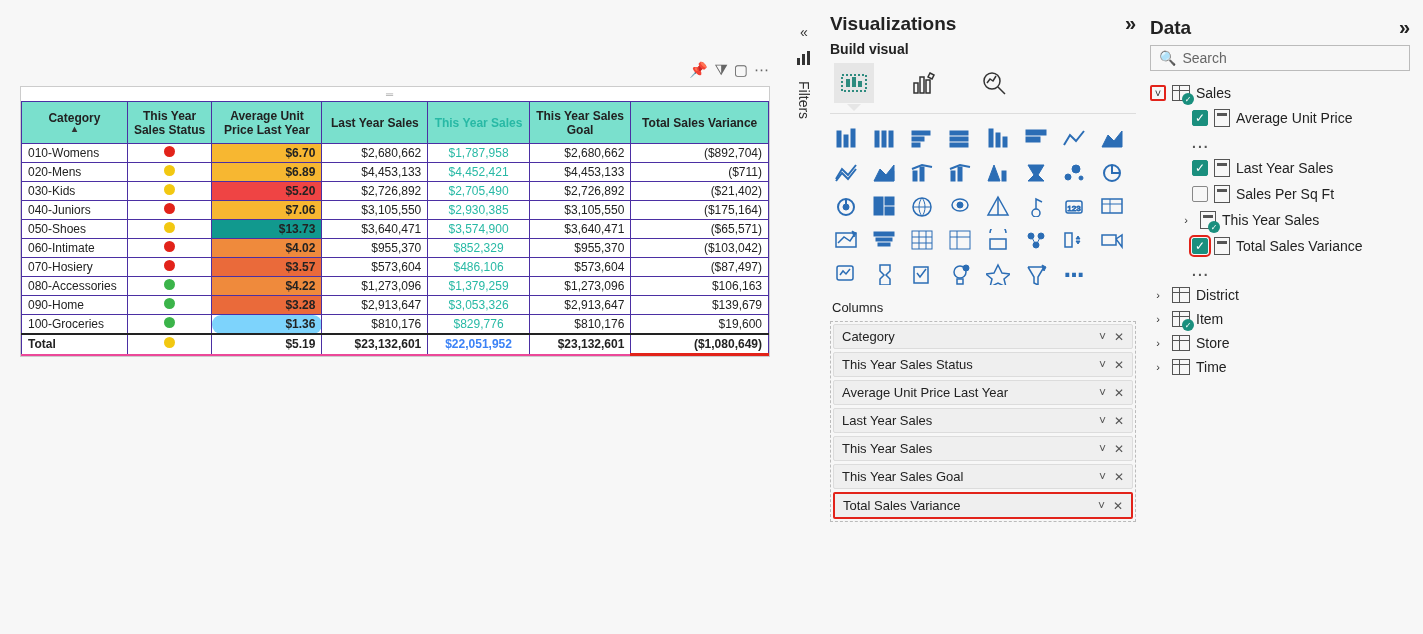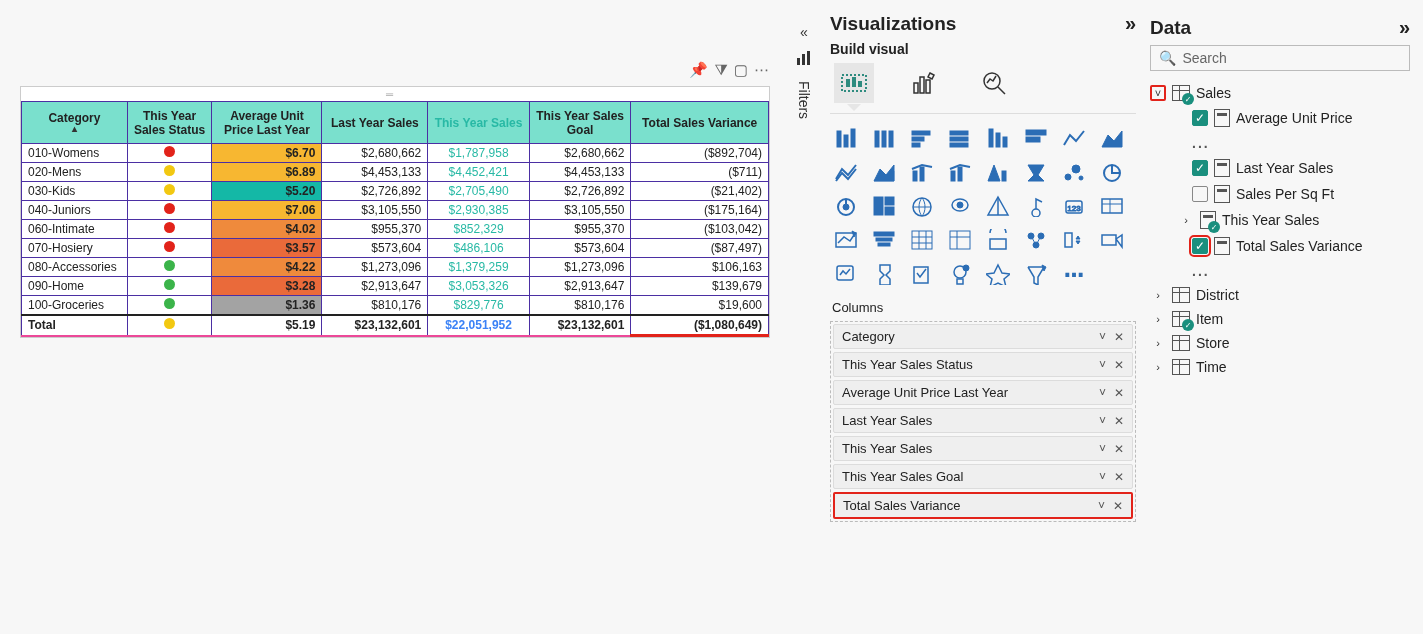--- a/index.html
+++ b/index.html
@@ -82,24 +82,24 @@
   tr.total td { font-weight: 700; border-top: 2px solid #222; border-bottom: 2px solid #ec4899; }
   tr.total td.col-ty { color: #3b82f6; }
   tr.total td.col-var { border-bottom: 3px solid #e2231a; }
 
   .dot { display: inline-block; width: 11px; height: 11px; border-radius: 50%; }
   .dot.red    { background: #e2231a; }
   .dot.yellow { background: #f2c811; }
   .dot.green  { background: #3bb44a; }
 
   .aup-1 { background: #f7b731; }
-  .aup-2 { background: #14b8a6; }
+  .aup-2 { background: #ef4444; }
   .aup-3 { background: #ef8a3c; }
   .aup-4 { background: #ea6a3a; }
-  .aup-5 { background: #a3a3a3; }
+  .aup-5 { background: #7dd3fc; border-radius: 9px; }
   .aup-teal { background: #11998e; color: #222; }
 
   
   .filters-tab {
     position: absolute;
     left: 792px;
     top: 24px;
     width: 24px;
     display: flex;
     flex-direction: column;
@@ -338,20 +338,29 @@
         <tr>
           <td class="col-cat">040-Juniors</td>
           <td class="col-stat"><span class="dot red"></span></td>
           <td class="col-aup aup-1">$7.06</td>
           <td class="col-ly">$3,105,550</td>
           <td class="col-ty">$2,930,385</td>
           <td class="col-goal">$3,105,550</td>
           <td class="col-var">($175,164)</td>
         </tr>
         <tr>
+          <td class="col-cat">050-Shoes</td>
+          <td class="col-stat"><span class="dot yellow"></span></td>
+          <td class="col-aup aup-teal">$13.73</td>
+          <td class="col-ly">$3,640,471</td>
+          <td class="col-ty">$3,574,900</td>
+          <td class="col-goal">$3,640,471</td>
+          <td class="col-var">($65,571)</td>
+        </tr>
+        <tr>
           <td class="col-cat">060-Intimate</td>
           <td class="col-stat"><span class="dot red"></span></td>
           <td class="col-aup aup-3">$4.02</td>
           <td class="col-ly">$955,370</td>
           <td class="col-ty">$852,329</td>
           <td class="col-goal">$955,370</td>
           <td class="col-var">($103,042)</td>
         </tr>
         <tr>
           <td class="col-cat">070-Hosiery</td>

